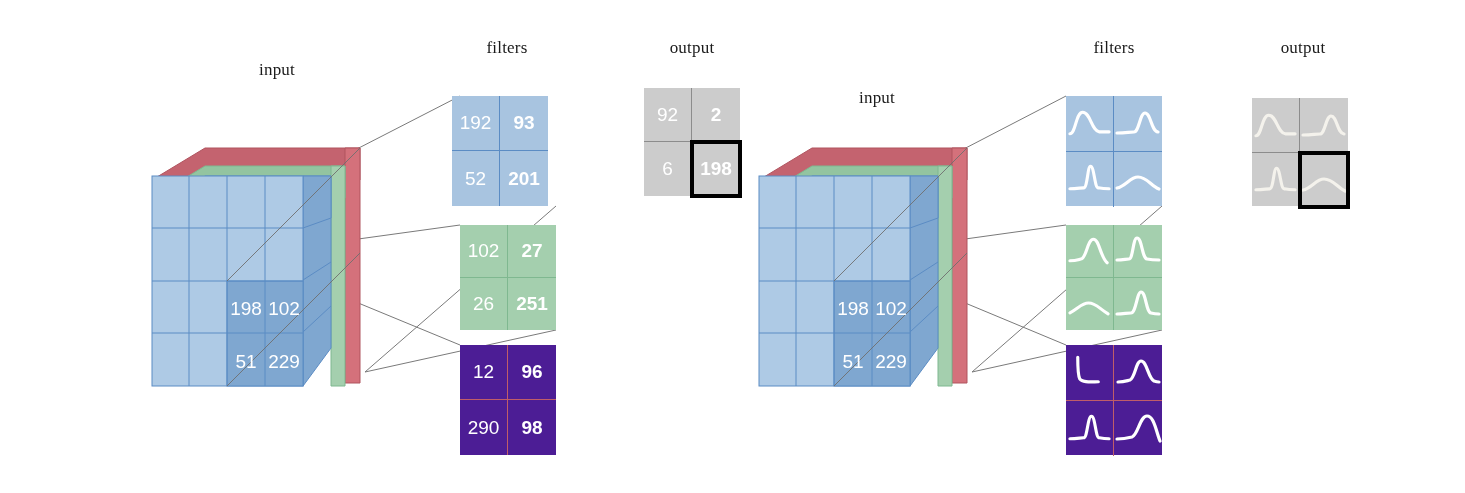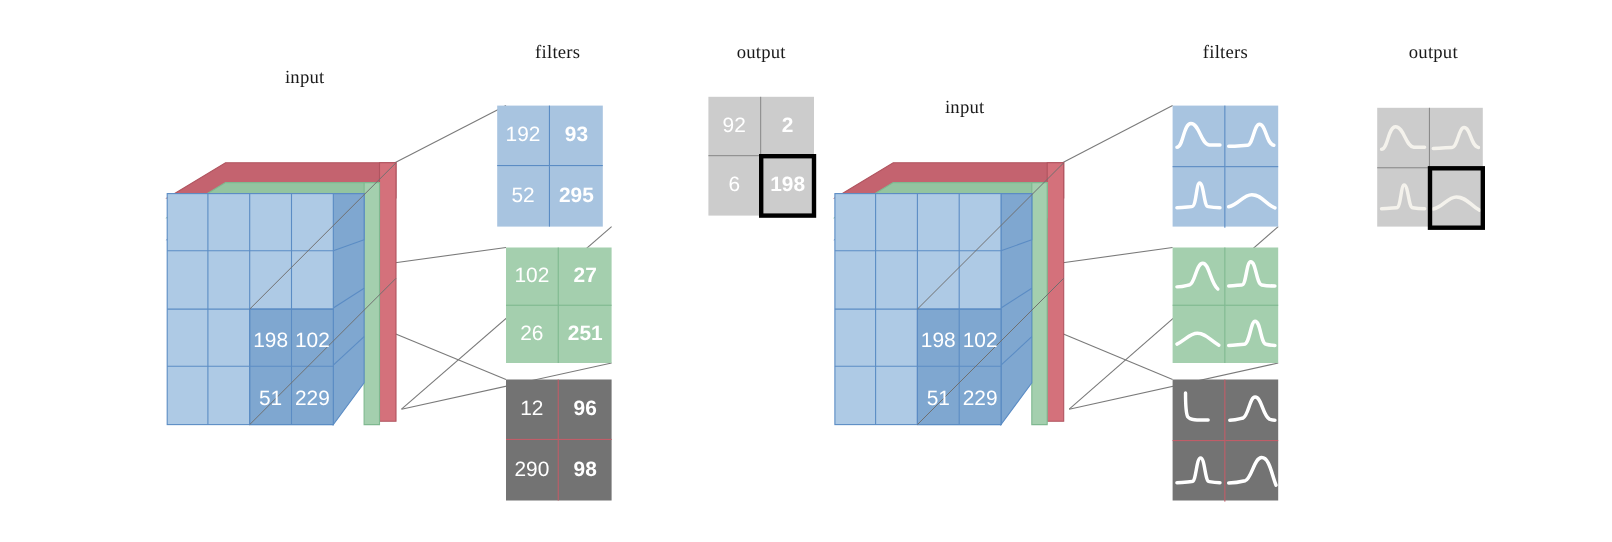--- a/index.html
+++ b/index.html
@@ -40,21 +40,21 @@
     display:flex;
     align-items:center;
     justify-content:center;
     color:#ffffff;
     font-family:"Liberation Sans", sans-serif;
     font-size:19px;
     box-sizing:border-box;
   }
   .grid.blue  {background:#a8c4e0;}
   .grid.green {background:#a4cfae;}
-  .grid.red   {background:#737373;}
+  .grid.red   {background:#4c1d95;}
   .grid.grey  {background:#cccccc;}
 
   .grid.blue  .cell{border-right:1px solid #5b8cc4;border-bottom:1px solid #5b8cc4;}
   .grid.green .cell{border-right:1px solid #7fb890;border-bottom:1px solid #7fb890;}
   .grid.red   .cell{border-right:1px solid #c05d68;border-bottom:1px solid #c05d68;}
   .grid.grey  .cell{border-right:1px solid #8c8c8c;border-bottom:1px solid #8c8c8c;}
   .grid .cell:nth-child(2),.grid .cell:nth-child(4){border-right:none;font-weight:bold;}
   .grid .cell:nth-child(3),.grid .cell:nth-child(4){border-bottom:none;}
 
   .grid .cell.highlight{
@@ -136,21 +136,21 @@
       <text x="139" y="175" fill="#ffffff" font-family="Liberation Sans, sans-serif" font-size="19" text-anchor="middle">102</text>
       <text x="101" y="228" fill="#ffffff" font-family="Liberation Sans, sans-serif" font-size="19" text-anchor="middle">51</text>
       <text x="139" y="228" fill="#ffffff" font-family="Liberation Sans, sans-serif" font-size="19" text-anchor="middle">229</text>
     </svg>
   </div>
 
   <div class="grid blue" style="left:452px;top:96px;width:96px;height:110px;">
     <div class="cell">192</div>
     <div class="cell">93</div>
     <div class="cell">52</div>
-    <div class="cell">295</div>
+    <div class="cell">201</div>
   </div>
 
   <div class="grid green" style="left:460px;top:225px;width:96px;height:105px;">
     <div class="cell">102</div>
     <div class="cell">27</div>
     <div class="cell">26</div>
     <div class="cell">251</div>
   </div>
 
   <div class="grid red" style="left:460px;top:345px;width:96px;height:110px;">

